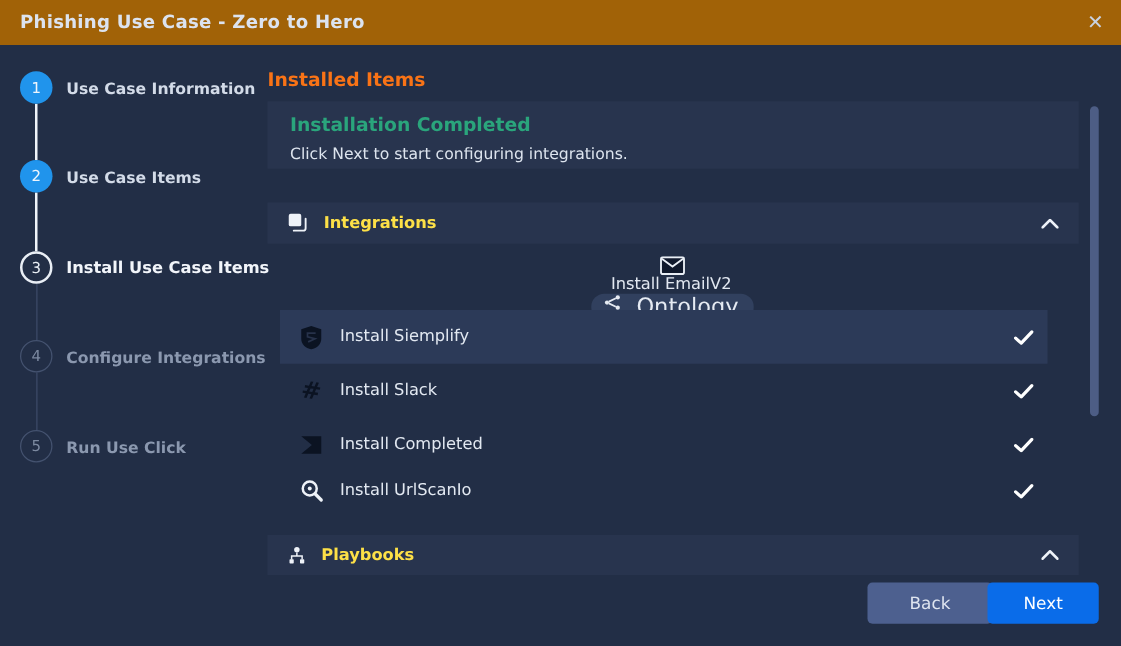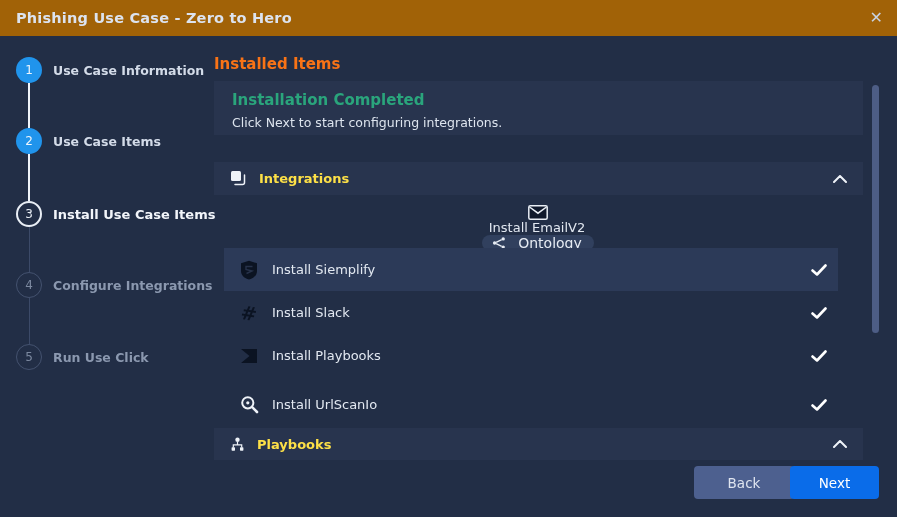--- a/index.html
+++ b/index.html
@@ -40,21 +40,21 @@
       display:flex; align-items:center; cursor:pointer; }
   .section-header .sec-icon { margin-left:16px; display:flex; align-items:center; }
   .section-header .sec-label { margin-left:12px; font-size:13px; font-weight:700; color:#fde047; }
   .section-header .chevron { margin-left:auto; margin-right:16px; display:flex; align-items:center; cursor:pointer; }
 
   .row { position:absolute; left:224px; width:614px; height:43px; display:flex; align-items:center; cursor:pointer; }
   .row.highlighted { background:#2c3a58; }
   .row-icon { width:22px; margin-left:14px; display:flex; align-items:center; justify-content:center; flex:none; }
   .row-label { margin-left:12px; font-size:13px; color:#e2e8f1; white-space:nowrap; }
   .badge { margin-left:14px; height:24px; border-radius:12px; background:#31405e; display:flex;
-      align-items:center; padding:0 12px 0 10px; gap:12px; font-size:14px; color:#e6ebf3; }
+      align-items:flex-start; padding:0 12px 0 10px; gap:12px; font-size:18px; color:#e6ebf3; }
   .check { margin-left:auto; margin-right:11px; display:flex; align-items:center; }
 
   .hash-glyph { color:#0b1322; font-weight:800; font-size:19px; transform:rotate(9deg); display:inline-block; }
 
   .scroll-thumb { position:absolute; left:872px; top:85px; width:7px; height:248px;
       background:#4d5d85; border-radius:4px; cursor:pointer; }
 
   
   .btn { position:absolute; top:466px; height:33px; border:none; border-radius:4px;
       font-size:13.5px; font-family:inherit; display:flex; align-items:center; justify-content:center;
@@ -170,29 +170,29 @@
       </svg>
     </span>
   </div>
 
   <div class="row" style="top:334px;">
     <span class="row-icon">
       <svg width="18" height="18" viewBox="0 0 18 18">
         <path d="M1 2 L9.5 9 L1 16 L17 16 L17 2 Z" fill="#0b1322"></path>
       </svg>
     </span>
-    <span class="row-label">Install Playbooks</span>
-    <span class="check">
-      <svg width="16" height="12" viewBox="0 0 16 12">
-        <polyline points="1.5,6.5 6,10.5 14.5,1.5" stroke="#ffffff" stroke-width="2.6" fill="none" stroke-linecap="round" stroke-linejoin="round"></polyline>
-      </svg>
-    </span>
-  </div>
-
-  <div class="row" style="top:383px;text-align:center;">
+    <span class="row-label">Install Completed</span>
+    <span class="check">
+      <svg width="16" height="12" viewBox="0 0 16 12">
+        <polyline points="1.5,6.5 6,10.5 14.5,1.5" stroke="#ffffff" stroke-width="2.6" fill="none" stroke-linecap="round" stroke-linejoin="round"></polyline>
+      </svg>
+    </span>
+  </div>
+
+  <div class="row" style="top:371px;text-align:center;">
     <span class="row-icon">
       <svg width="19" height="19" viewBox="0 0 19 19">
         <circle cx="7.8" cy="7.8" r="5.6" stroke="#eef2f8" stroke-width="2" fill="none"></circle>
         <circle cx="7.8" cy="7.8" r="1.6" fill="#eef2f8"></circle>
         <line x1="12.4" y1="12.4" x2="17" y2="17" stroke="#eef2f8" stroke-width="2.6" stroke-linecap="round"></line>
       </svg>
     </span>
     <span class="row-label">Install UrlScanIo</span>
     <span class="check">
       <svg width="16" height="12" viewBox="0 0 16 12">

